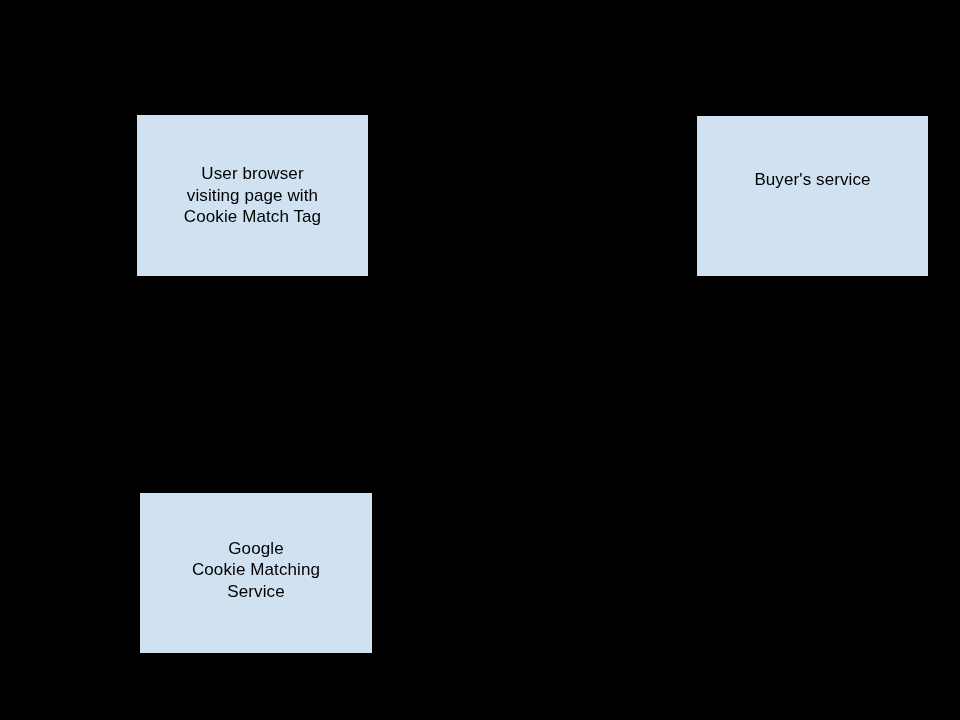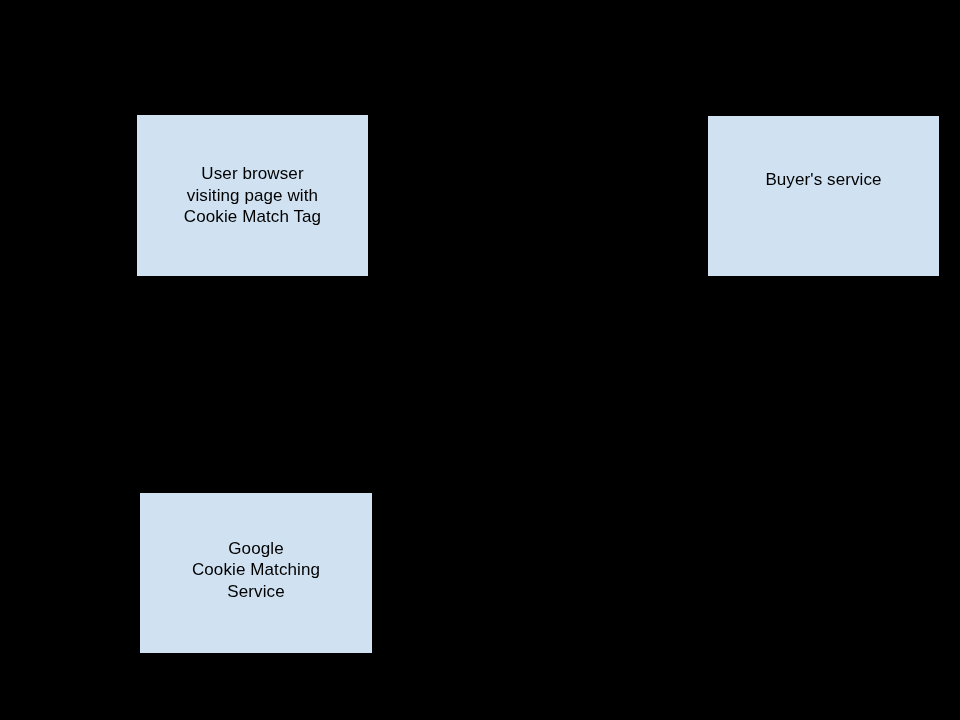--- a/index.html
+++ b/index.html
@@ -46,21 +46,20 @@
     top: 115px;
     width: 231px;
     height: 161px;
   }
   #node-buyers-service {
     left: 697px;
     top: 116px;
     width: 231px;
     height: 160px;
     padding-bottom: 32px;
-    margin-left: 11px;
   }
   #node-google-cookie-matching-service {
     left: 140px;
     top: 493px;
     width: 232px;
     height: 160px;
     padding-bottom: 6px;
   }
 </style>
 </head>

